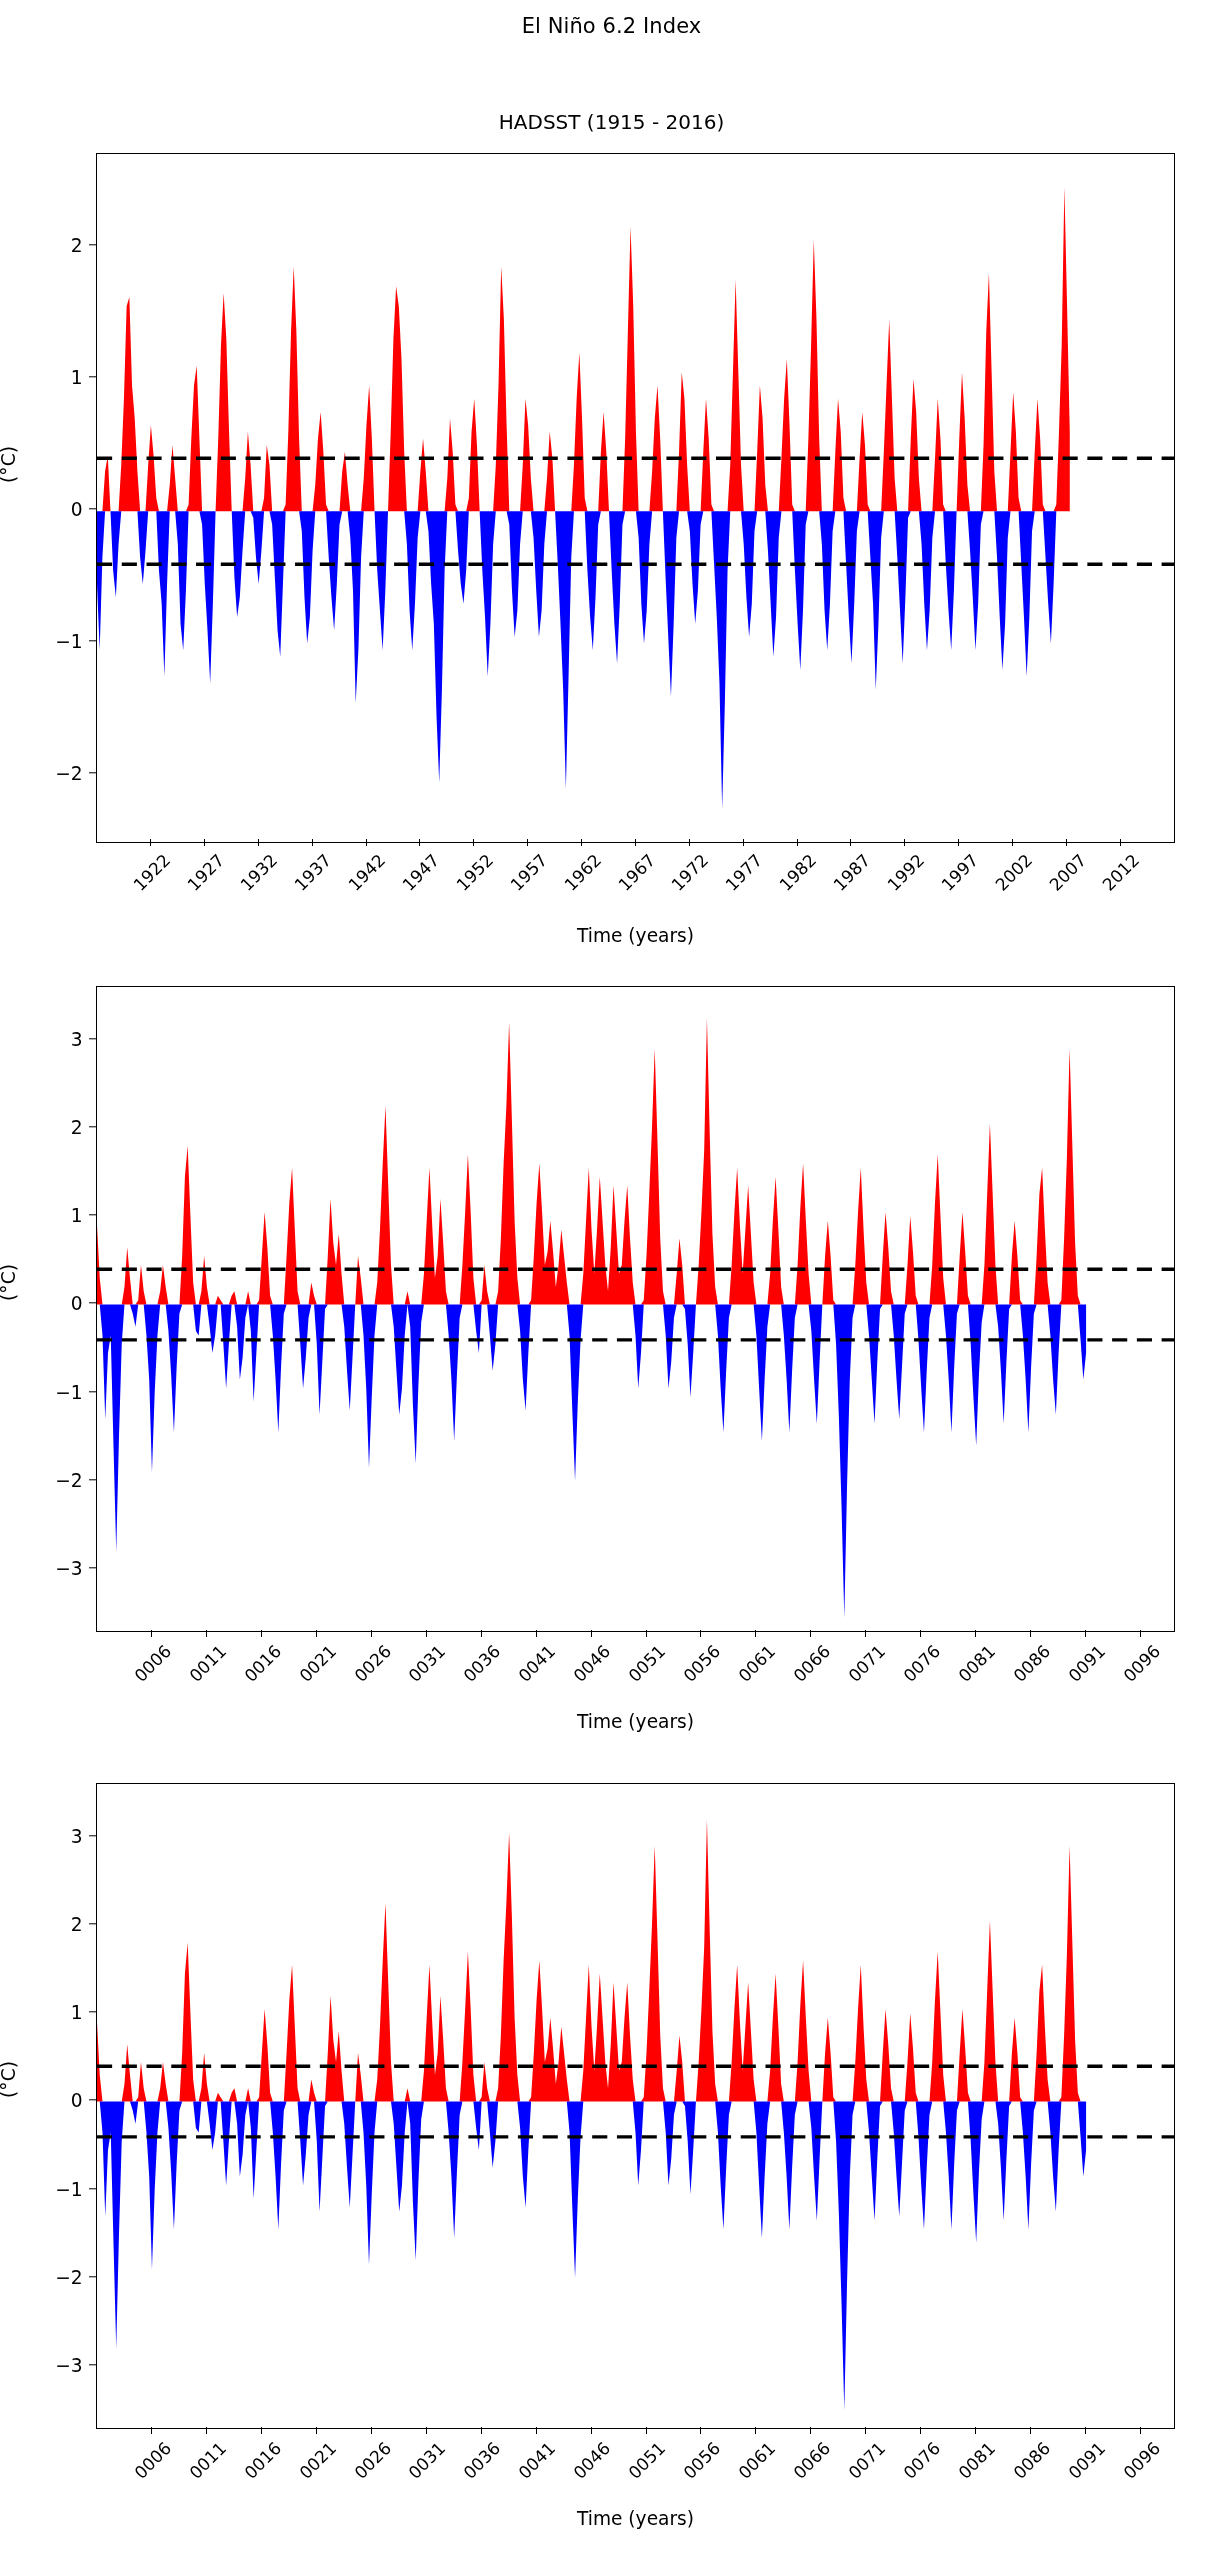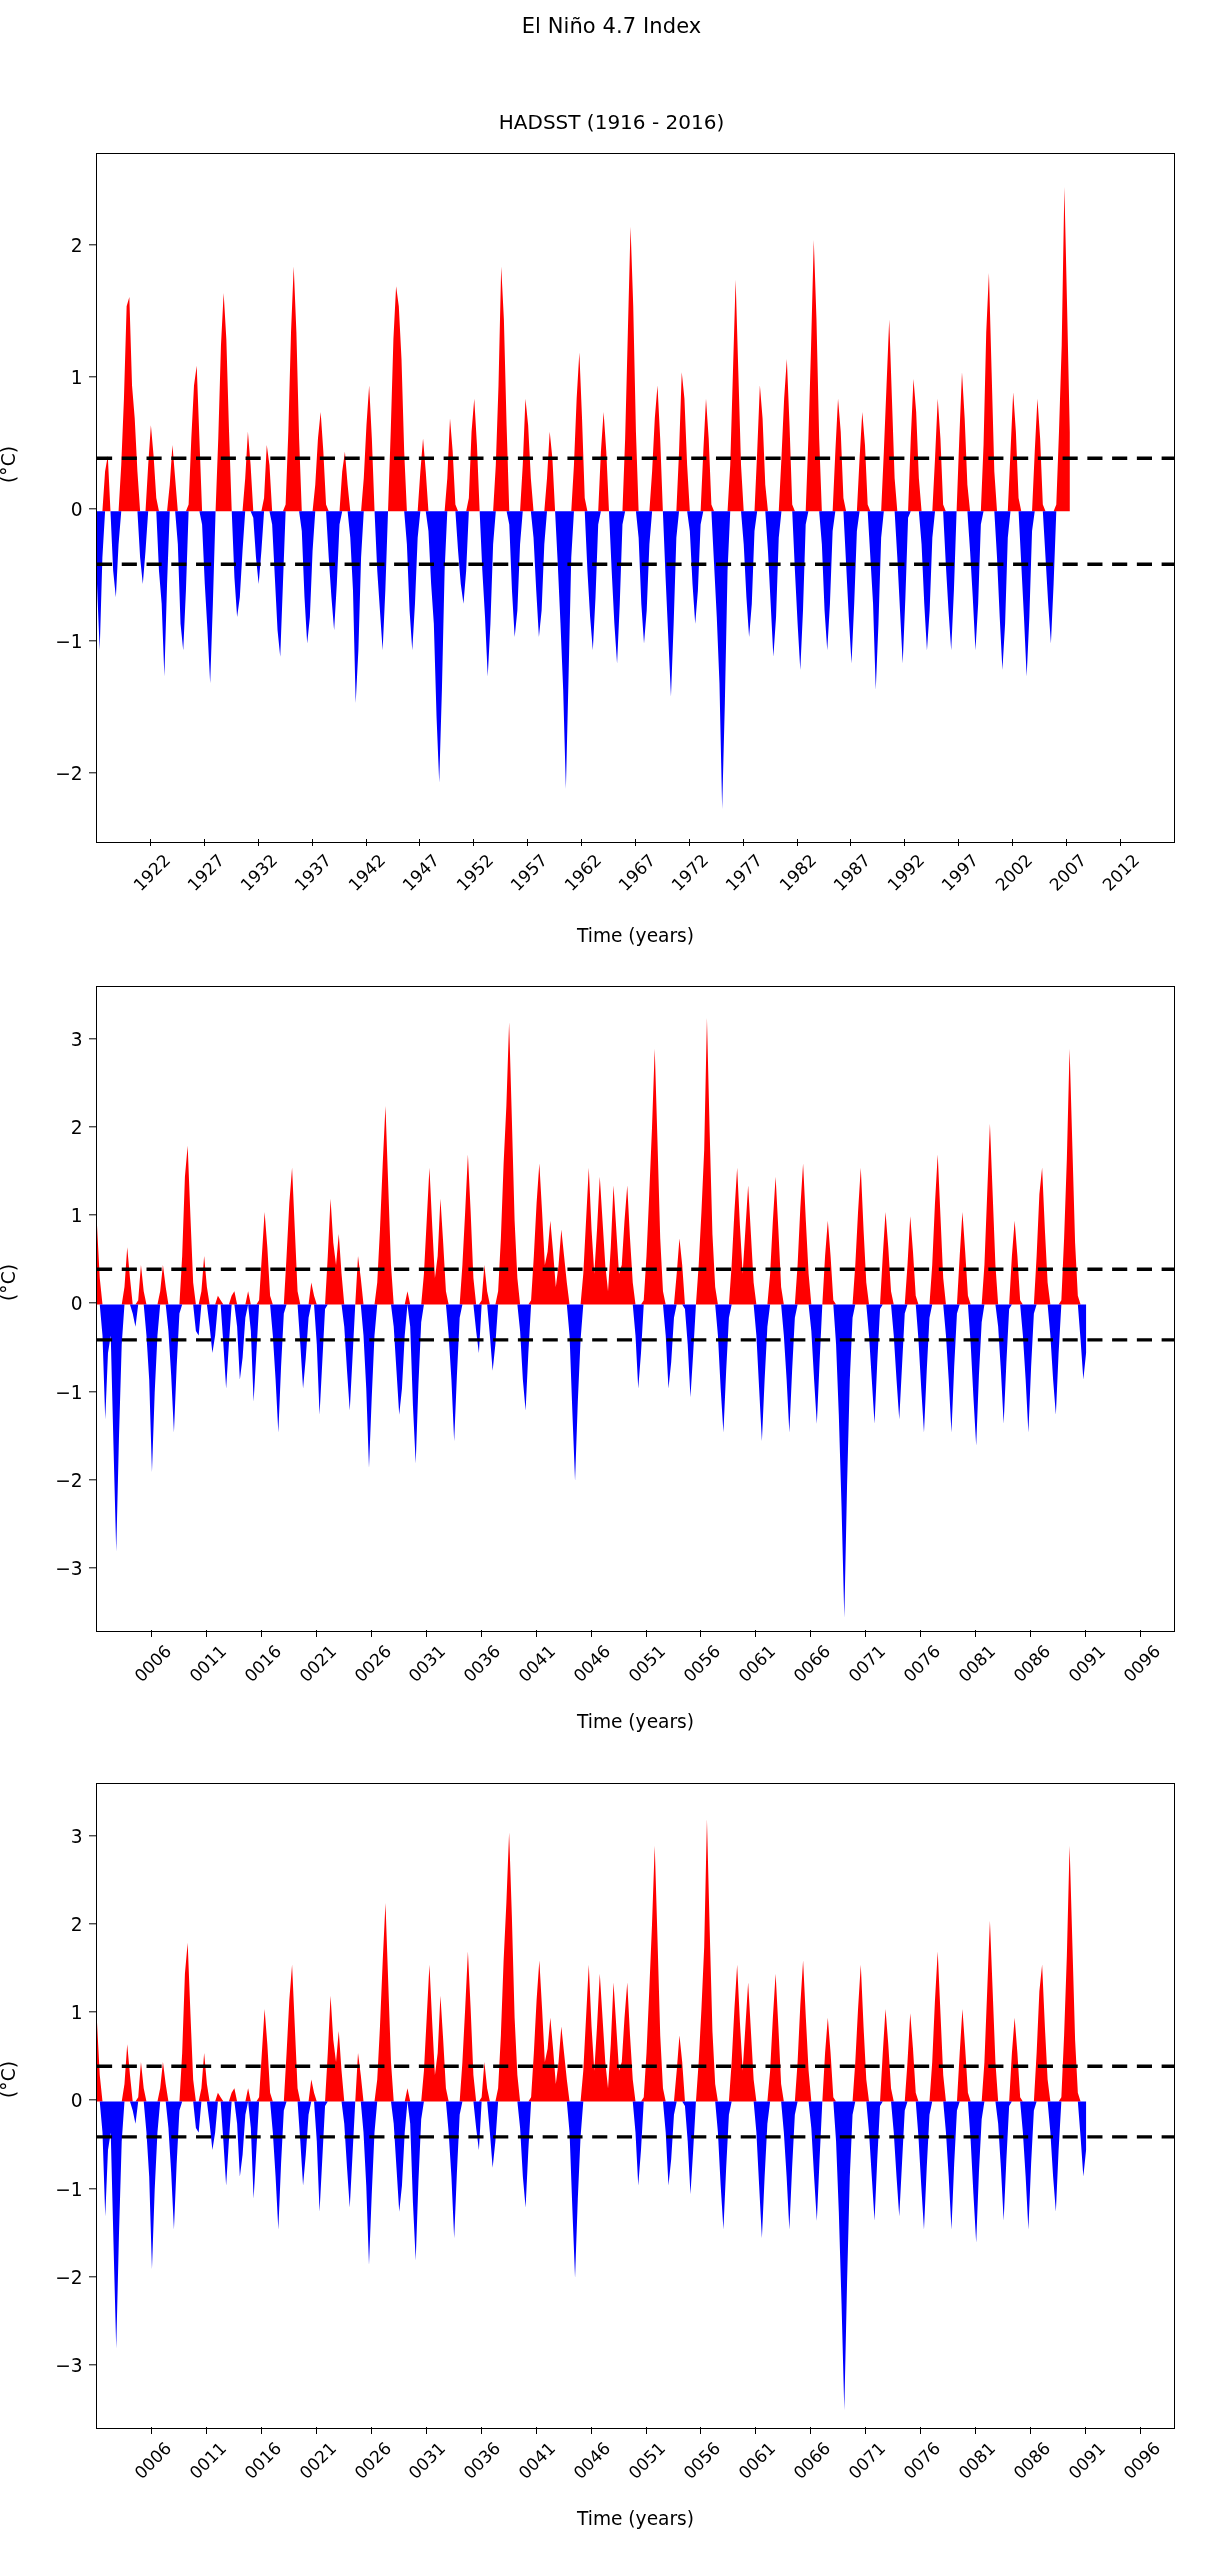--- a/index.html
+++ b/index.html
@@ -49,24 +49,24 @@
     position:absolute;left:0;width:1079px;text-align:center;
     font-size:18.6px;color:#000;
   }
   #panel0 .xaxis-label{top:815px;}
   #panel1 .xaxis-label{top:762px;}
   #panel2 .xaxis-label{top:762px;}
 </style>
 </head>
 <body>
 
-<div class="suptitle">El Niño 4.7 Index</div>
+<div class="suptitle">El Niño 6.2 Index</div>
 
 <div class="panel" id="panel0">
-  <div class="panel-title">HADSST (1916 - 2016)</div>
+  <div class="panel-title">HADSST (1915 - 2016)</div>
   <div class="axes">
     <svg class="plotsvg" preserveAspectRatio="none" viewBox="0 0 1566 999">
         <path d="M 0.00 518.71 L 0.00 518.71 L 3.92 518.71 L 7.84 518.71 L 11.75 461.08 L 15.67 438.02 L 19.59 518.71 L 23.51 518.71 L 27.43 518.71 L 31.35 518.71 L 35.26 451.47 L 39.18 355.41 L 43.10 220.93 L 47.02 207.48 L 50.94 336.20 L 54.85 384.23 L 58.77 461.08 L 62.69 518.71 L 66.61 518.71 L 70.53 518.71 L 74.44 451.47 L 78.36 393.84 L 82.28 438.02 L 86.20 499.50 L 90.12 518.71 L 94.04 518.71 L 97.95 518.71 L 101.87 518.71 L 105.79 480.29 L 109.71 422.65 L 113.63 470.68 L 117.54 518.71 L 121.46 518.71 L 125.38 518.71 L 129.30 518.71 L 133.22 509.11 L 137.13 413.05 L 141.05 336.20 L 144.97 307.38 L 148.89 413.05 L 152.81 518.71 L 156.73 518.71 L 160.64 518.71 L 164.56 518.71 L 168.48 518.71 L 172.40 518.71 L 176.32 413.05 L 180.23 278.57 L 184.15 201.72 L 188.07 268.96 L 191.99 403.44 L 195.91 518.71 L 199.82 518.71 L 203.74 518.71 L 207.66 518.71 L 211.58 518.71 L 215.50 470.68 L 219.42 403.44 L 223.33 451.47 L 227.25 518.71 L 231.17 518.71 L 235.09 518.71 L 239.01 518.71 L 242.92 499.50 L 246.84 422.65 L 250.76 451.47 L 254.68 518.71 L 258.60 518.71 L 262.52 518.71 L 266.43 518.71 L 270.35 518.71 L 274.27 509.11 L 278.19 403.44 L 282.11 259.36 L 286.02 163.30 L 289.94 259.36 L 293.86 413.05 L 297.78 518.71 L 301.70 518.71 L 305.61 518.71 L 309.53 518.71 L 313.45 518.71 L 317.37 480.29 L 321.29 413.05 L 325.21 374.63 L 329.12 432.26 L 333.04 509.11 L 336.96 518.71 L 340.88 518.71 L 344.80 518.71 L 348.71 518.71 L 352.63 518.71 L 356.55 461.08 L 360.47 432.26 L 364.39 480.29 L 368.30 518.71 L 372.22 518.71 L 376.14 518.71 L 380.06 518.71 L 383.98 518.71 L 387.90 470.68 L 391.81 393.84 L 395.73 336.20 L 399.65 413.05 L 403.57 518.71 L 407.49 518.71 L 411.40 518.71 L 415.32 518.71 L 419.24 518.71 L 423.16 518.71 L 427.08 403.44 L 430.99 268.96 L 434.91 192.12 L 438.83 220.93 L 442.75 297.78 L 446.67 432.26 L 450.59 518.71 L 454.50 518.71 L 458.42 518.71 L 462.34 518.71 L 466.26 518.71 L 470.18 461.08 L 474.09 413.05 L 478.01 461.08 L 481.93 518.71 L 485.85 518.71 L 489.77 518.71 L 493.68 518.71 L 497.60 518.71 L 501.52 518.71 L 505.44 518.71 L 509.36 470.68 L 513.28 384.23 L 517.19 432.26 L 521.11 509.11 L 525.03 518.71 L 528.95 518.71 L 532.87 518.71 L 536.78 518.71 L 540.70 499.50 L 544.62 403.44 L 548.54 355.41 L 552.46 422.65 L 556.38 518.71 L 560.29 518.71 L 564.21 518.71 L 568.13 518.71 L 572.05 518.71 L 575.97 518.71 L 579.88 451.47 L 583.80 336.20 L 587.72 163.30 L 591.64 240.14 L 595.56 393.84 L 599.47 518.71 L 603.39 518.71 L 607.31 518.71 L 611.23 518.71 L 615.15 518.71 L 619.07 451.47 L 622.98 355.41 L 626.90 393.84 L 630.82 470.68 L 634.74 518.71 L 638.66 518.71 L 642.57 518.71 L 646.49 518.71 L 650.41 518.71 L 654.33 470.68 L 658.25 403.44 L 662.16 441.87 L 666.08 518.71 L 670.00 518.71 L 673.92 518.71 L 677.84 518.71 L 681.76 518.71 L 685.67 518.71 L 689.59 518.71 L 693.51 451.47 L 697.43 355.41 L 701.35 288.17 L 705.26 384.23 L 709.18 499.50 L 713.10 518.71 L 717.02 518.71 L 720.94 518.71 L 724.85 518.71 L 728.77 518.71 L 732.69 432.26 L 736.61 374.63 L 740.53 432.26 L 744.45 518.71 L 748.36 518.71 L 752.28 518.71 L 756.20 518.71 L 760.12 518.71 L 764.04 518.71 L 767.95 413.05 L 771.87 259.36 L 775.79 105.66 L 779.71 220.93 L 783.63 403.44 L 787.55 518.71 L 791.46 518.71 L 795.38 518.71 L 799.30 518.71 L 803.22 518.71 L 807.14 461.08 L 811.05 384.23 L 814.97 336.20 L 818.89 413.05 L 822.81 518.71 L 826.73 518.71 L 830.64 518.71 L 834.56 518.71 L 838.48 518.71 L 842.40 518.71 L 846.32 432.26 L 850.24 316.99 L 854.15 355.41 L 858.07 451.47 L 861.99 518.71 L 865.91 518.71 L 869.83 518.71 L 873.74 518.71 L 877.66 518.71 L 881.58 432.26 L 885.50 355.41 L 889.42 413.05 L 893.33 509.11 L 897.25 518.71 L 901.17 518.71 L 905.09 518.71 L 909.01 518.71 L 912.93 518.71 L 916.84 518.71 L 920.76 451.47 L 924.68 316.99 L 928.60 182.51 L 932.52 316.99 L 936.43 451.47 L 940.35 518.71 L 944.27 518.71 L 948.19 518.71 L 952.11 518.71 L 956.02 518.71 L 959.94 432.26 L 963.86 336.20 L 967.78 384.23 L 971.70 480.29 L 975.62 518.71 L 979.53 518.71 L 983.45 518.71 L 987.37 518.71 L 991.29 518.71 L 995.21 441.87 L 999.12 355.41 L 1003.04 297.78 L 1006.96 393.84 L 1010.88 509.11 L 1014.80 518.71 L 1018.71 518.71 L 1022.63 518.71 L 1026.55 518.71 L 1030.47 518.71 L 1034.39 413.05 L 1038.31 278.57 L 1042.22 124.88 L 1046.14 240.14 L 1050.06 413.05 L 1053.98 518.71 L 1057.90 518.71 L 1061.81 518.71 L 1065.73 518.71 L 1069.65 518.71 L 1073.57 432.26 L 1077.49 355.41 L 1081.41 403.44 L 1085.32 499.50 L 1089.24 518.71 L 1093.16 518.71 L 1097.08 518.71 L 1101.00 518.71 L 1104.91 518.71 L 1108.83 441.87 L 1112.75 374.63 L 1116.67 422.65 L 1120.59 509.11 L 1124.50 518.71 L 1128.42 518.71 L 1132.34 518.71 L 1136.26 518.71 L 1140.18 518.71 L 1144.10 432.26 L 1148.01 336.20 L 1151.93 240.14 L 1155.85 355.41 L 1159.77 470.68 L 1163.69 518.71 L 1167.60 518.71 L 1171.52 518.71 L 1175.44 518.71 L 1179.36 518.71 L 1183.28 413.05 L 1187.19 326.60 L 1191.11 374.63 L 1195.03 470.68 L 1198.95 518.71 L 1202.87 518.71 L 1206.79 518.71 L 1210.70 518.71 L 1214.62 518.71 L 1218.54 441.87 L 1222.46 355.41 L 1226.38 413.05 L 1230.29 509.11 L 1234.21 518.71 L 1238.13 518.71 L 1242.05 518.71 L 1245.97 518.71 L 1249.88 518.71 L 1253.80 413.05 L 1257.72 316.99 L 1261.64 384.23 L 1265.56 480.29 L 1269.48 518.71 L 1273.39 518.71 L 1277.31 518.71 L 1281.23 518.71 L 1285.15 518.71 L 1289.07 422.65 L 1292.98 259.36 L 1296.90 172.90 L 1300.82 316.99 L 1304.74 461.08 L 1308.66 518.71 L 1312.58 518.71 L 1316.49 518.71 L 1320.41 518.71 L 1324.33 518.71 L 1328.25 432.26 L 1332.17 345.81 L 1336.08 403.44 L 1340.00 499.50 L 1343.92 518.71 L 1347.84 518.71 L 1351.76 518.71 L 1355.67 518.71 L 1359.59 518.71 L 1363.51 432.26 L 1367.43 355.41 L 1371.35 413.05 L 1375.27 509.11 L 1379.18 518.71 L 1383.10 518.71 L 1387.02 518.71 L 1390.94 518.71 L 1394.86 509.11 L 1398.77 403.44 L 1402.69 278.57 L 1406.61 48.03 L 1410.53 220.93 L 1414.45 403.44 L 1414.45 518.71 Z" fill="#ff0000" stroke="none" shape-rendering="geometricPrecision"></path>
         <path d="M 0.00 518.71 L 0.00 624.38 L 3.92 720.43 L 7.84 585.95 L 11.75 518.71 L 15.67 518.71 L 19.59 518.71 L 23.51 605.16 L 27.43 643.59 L 31.35 566.74 L 35.26 518.71 L 39.18 518.71 L 43.10 518.71 L 47.02 518.71 L 50.94 518.71 L 54.85 518.71 L 58.77 518.71 L 62.69 585.95 L 66.61 624.38 L 70.53 576.35 L 74.44 518.71 L 78.36 518.71 L 82.28 518.71 L 86.20 518.71 L 90.12 605.16 L 94.04 653.19 L 97.95 758.86 L 101.87 624.38 L 105.79 518.71 L 109.71 518.71 L 113.63 518.71 L 117.54 566.74 L 121.46 682.01 L 125.38 720.43 L 129.30 633.98 L 133.22 518.71 L 137.13 518.71 L 141.05 518.71 L 144.97 518.71 L 148.89 518.71 L 152.81 537.92 L 156.73 624.38 L 160.64 691.62 L 164.56 768.46 L 168.48 653.19 L 172.40 518.71 L 176.32 518.71 L 180.23 518.71 L 184.15 518.71 L 188.07 518.71 L 191.99 518.71 L 195.91 518.71 L 199.82 614.77 L 203.74 672.40 L 207.66 643.59 L 211.58 576.35 L 215.50 518.71 L 219.42 518.71 L 223.33 518.71 L 227.25 528.32 L 231.17 585.95 L 235.09 624.38 L 239.01 576.35 L 242.92 518.71 L 246.84 518.71 L 250.76 518.71 L 254.68 537.92 L 258.60 614.77 L 262.52 691.62 L 266.43 730.04 L 270.35 624.38 L 274.27 518.71 L 278.19 518.71 L 282.11 518.71 L 286.02 518.71 L 289.94 518.71 L 293.86 518.71 L 297.78 547.53 L 301.70 643.59 L 305.61 710.83 L 309.53 672.40 L 313.45 576.35 L 317.37 518.71 L 321.29 518.71 L 325.21 518.71 L 329.12 518.71 L 333.04 518.71 L 336.96 585.95 L 340.88 643.59 L 344.80 691.62 L 348.71 624.38 L 352.63 537.92 L 356.55 518.71 L 360.47 518.71 L 364.39 518.71 L 368.30 557.13 L 372.22 633.98 L 376.14 797.28 L 380.06 720.43 L 383.98 585.95 L 387.90 518.71 L 391.81 518.71 L 395.73 518.71 L 399.65 518.71 L 403.57 518.71 L 407.49 605.16 L 411.40 662.80 L 415.32 720.43 L 419.24 633.98 L 423.16 518.71 L 427.08 518.71 L 430.99 518.71 L 434.91 518.71 L 438.83 518.71 L 442.75 518.71 L 446.67 518.71 L 450.59 566.74 L 454.50 662.80 L 458.42 720.43 L 462.34 653.19 L 466.26 557.13 L 470.18 518.71 L 474.09 518.71 L 478.01 518.71 L 481.93 547.53 L 485.85 624.38 L 489.77 682.01 L 493.68 816.49 L 497.60 912.55 L 501.52 778.07 L 505.44 605.16 L 509.36 518.71 L 513.28 518.71 L 517.19 518.71 L 521.11 518.71 L 525.03 576.35 L 528.95 624.38 L 532.87 653.19 L 536.78 605.16 L 540.70 518.71 L 544.62 518.71 L 548.54 518.71 L 552.46 518.71 L 556.38 518.71 L 560.29 605.16 L 564.21 672.40 L 568.13 758.86 L 572.05 682.01 L 575.97 566.74 L 579.88 518.71 L 583.80 518.71 L 587.72 518.71 L 591.64 518.71 L 595.56 518.71 L 599.47 537.92 L 603.39 633.98 L 607.31 701.22 L 611.23 662.80 L 615.15 566.74 L 619.07 518.71 L 622.98 518.71 L 626.90 518.71 L 630.82 518.71 L 634.74 557.13 L 638.66 633.98 L 642.57 701.22 L 646.49 662.80 L 650.41 566.74 L 654.33 518.71 L 658.25 518.71 L 662.16 518.71 L 666.08 518.71 L 670.00 595.56 L 673.92 682.01 L 677.84 778.07 L 681.76 922.15 L 685.67 758.86 L 689.59 585.95 L 693.51 518.71 L 697.43 518.71 L 701.35 518.71 L 705.26 518.71 L 709.18 518.71 L 713.10 605.16 L 717.02 672.40 L 720.94 720.43 L 724.85 643.59 L 728.77 537.92 L 732.69 518.71 L 736.61 518.71 L 740.53 518.71 L 744.45 518.71 L 748.36 605.16 L 752.28 682.01 L 756.20 739.64 L 760.12 653.19 L 764.04 537.92 L 767.95 518.71 L 771.87 518.71 L 775.79 518.71 L 779.71 518.71 L 783.63 518.71 L 787.55 557.13 L 791.46 653.19 L 795.38 710.83 L 799.30 662.80 L 803.22 566.74 L 807.14 518.71 L 811.05 518.71 L 814.97 518.71 L 818.89 518.71 L 822.81 518.71 L 826.73 614.77 L 830.64 701.22 L 834.56 787.67 L 838.48 682.01 L 842.40 557.13 L 846.32 518.71 L 850.24 518.71 L 854.15 518.71 L 858.07 518.71 L 861.99 547.53 L 865.91 624.38 L 869.83 682.01 L 873.74 633.98 L 877.66 537.92 L 881.58 518.71 L 885.50 518.71 L 889.42 518.71 L 893.33 518.71 L 897.25 595.56 L 901.17 672.40 L 905.09 768.46 L 909.01 950.97 L 912.93 797.28 L 916.84 605.16 L 920.76 518.71 L 924.68 518.71 L 928.60 518.71 L 932.52 518.71 L 936.43 518.71 L 940.35 566.74 L 944.27 643.59 L 948.19 701.22 L 952.11 653.19 L 956.02 547.53 L 959.94 518.71 L 963.86 518.71 L 967.78 518.71 L 971.70 518.71 L 975.62 576.35 L 979.53 653.19 L 983.45 730.04 L 987.37 672.40 L 991.29 557.13 L 995.21 518.71 L 999.12 518.71 L 1003.04 518.71 L 1006.96 518.71 L 1010.88 518.71 L 1014.80 605.16 L 1018.71 682.01 L 1022.63 749.25 L 1026.55 662.80 L 1030.47 537.92 L 1034.39 518.71 L 1038.31 518.71 L 1042.22 518.71 L 1046.14 518.71 L 1050.06 518.71 L 1053.98 566.74 L 1057.90 662.80 L 1061.81 720.43 L 1065.73 653.19 L 1069.65 547.53 L 1073.57 518.71 L 1077.49 518.71 L 1081.41 518.71 L 1085.32 518.71 L 1089.24 595.56 L 1093.16 672.40 L 1097.08 739.64 L 1101.00 653.19 L 1104.91 547.53 L 1108.83 518.71 L 1112.75 518.71 L 1116.67 518.71 L 1120.59 518.71 L 1124.50 585.95 L 1128.42 653.19 L 1132.34 778.07 L 1136.26 682.01 L 1140.18 557.13 L 1144.10 518.71 L 1148.01 518.71 L 1151.93 518.71 L 1155.85 518.71 L 1159.77 518.71 L 1163.69 585.95 L 1167.60 662.80 L 1171.52 739.64 L 1175.44 643.59 L 1179.36 528.32 L 1183.28 518.71 L 1187.19 518.71 L 1191.11 518.71 L 1195.03 518.71 L 1198.95 566.74 L 1202.87 653.19 L 1206.79 720.43 L 1210.70 662.80 L 1214.62 557.13 L 1218.54 518.71 L 1222.46 518.71 L 1226.38 518.71 L 1230.29 518.71 L 1234.21 595.56 L 1238.13 662.80 L 1242.05 720.43 L 1245.97 633.98 L 1249.88 518.71 L 1253.80 518.71 L 1257.72 518.71 L 1261.64 518.71 L 1265.56 518.71 L 1269.48 576.35 L 1273.39 643.59 L 1277.31 720.43 L 1281.23 653.19 L 1285.15 537.92 L 1289.07 518.71 L 1292.98 518.71 L 1296.90 518.71 L 1300.82 518.71 L 1304.74 518.71 L 1308.66 585.95 L 1312.58 672.40 L 1316.49 749.25 L 1320.41 682.01 L 1324.33 557.13 L 1328.25 518.71 L 1332.17 518.71 L 1336.08 518.71 L 1340.00 518.71 L 1343.92 595.56 L 1347.84 672.40 L 1351.76 758.86 L 1355.67 672.40 L 1359.59 547.53 L 1363.51 518.71 L 1367.43 518.71 L 1371.35 518.71 L 1375.27 518.71 L 1379.18 585.95 L 1383.10 653.19 L 1387.02 710.83 L 1390.94 624.38 L 1394.86 518.71 L 1398.77 518.71 L 1402.69 518.71 L 1406.61 518.71 L 1410.53 518.71 L 1414.45 518.71 L 1414.45 518.71 Z" fill="#0000ff" stroke="none" shape-rendering="geometricPrecision"></path>
         <line x1="0" x2="1566" y1="441.86538461538464" y2="441.86538461538464" stroke="#000000" stroke-width="5" stroke-dasharray="22 14"></line>
         <line x1="0" x2="1566" y1="595.5576923076924" y2="595.5576923076924" stroke="#000000" stroke-width="5" stroke-dasharray="22 14"></line>
       </svg>
   </div>
     <div class="ytickmark" style="top: 135px; position: absolute; left: 89px; right: auto;"></div>
     <div class="ytickmark" style="top: 267px; position: absolute; left: 89px; right: auto;"></div>

